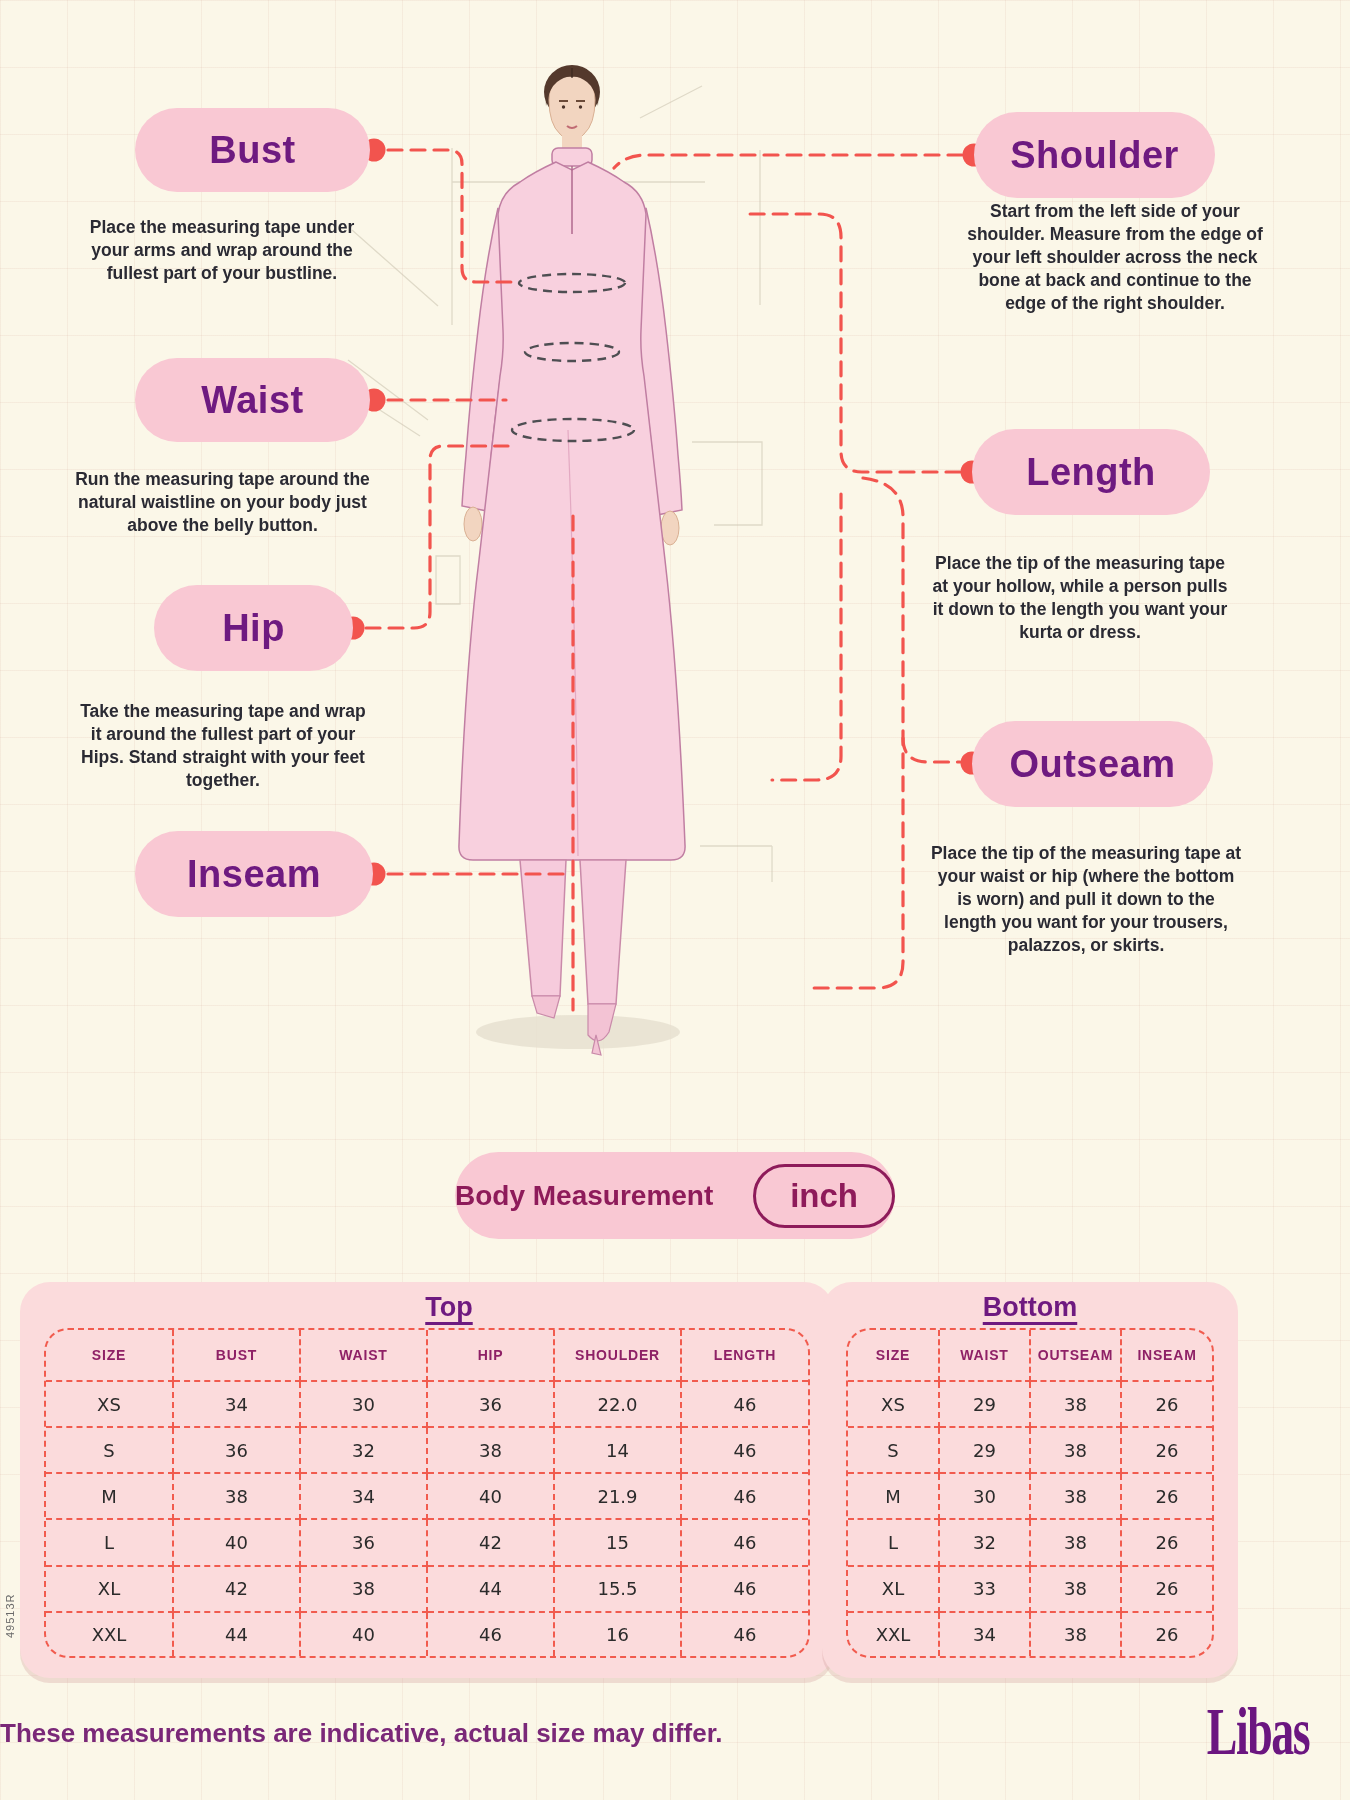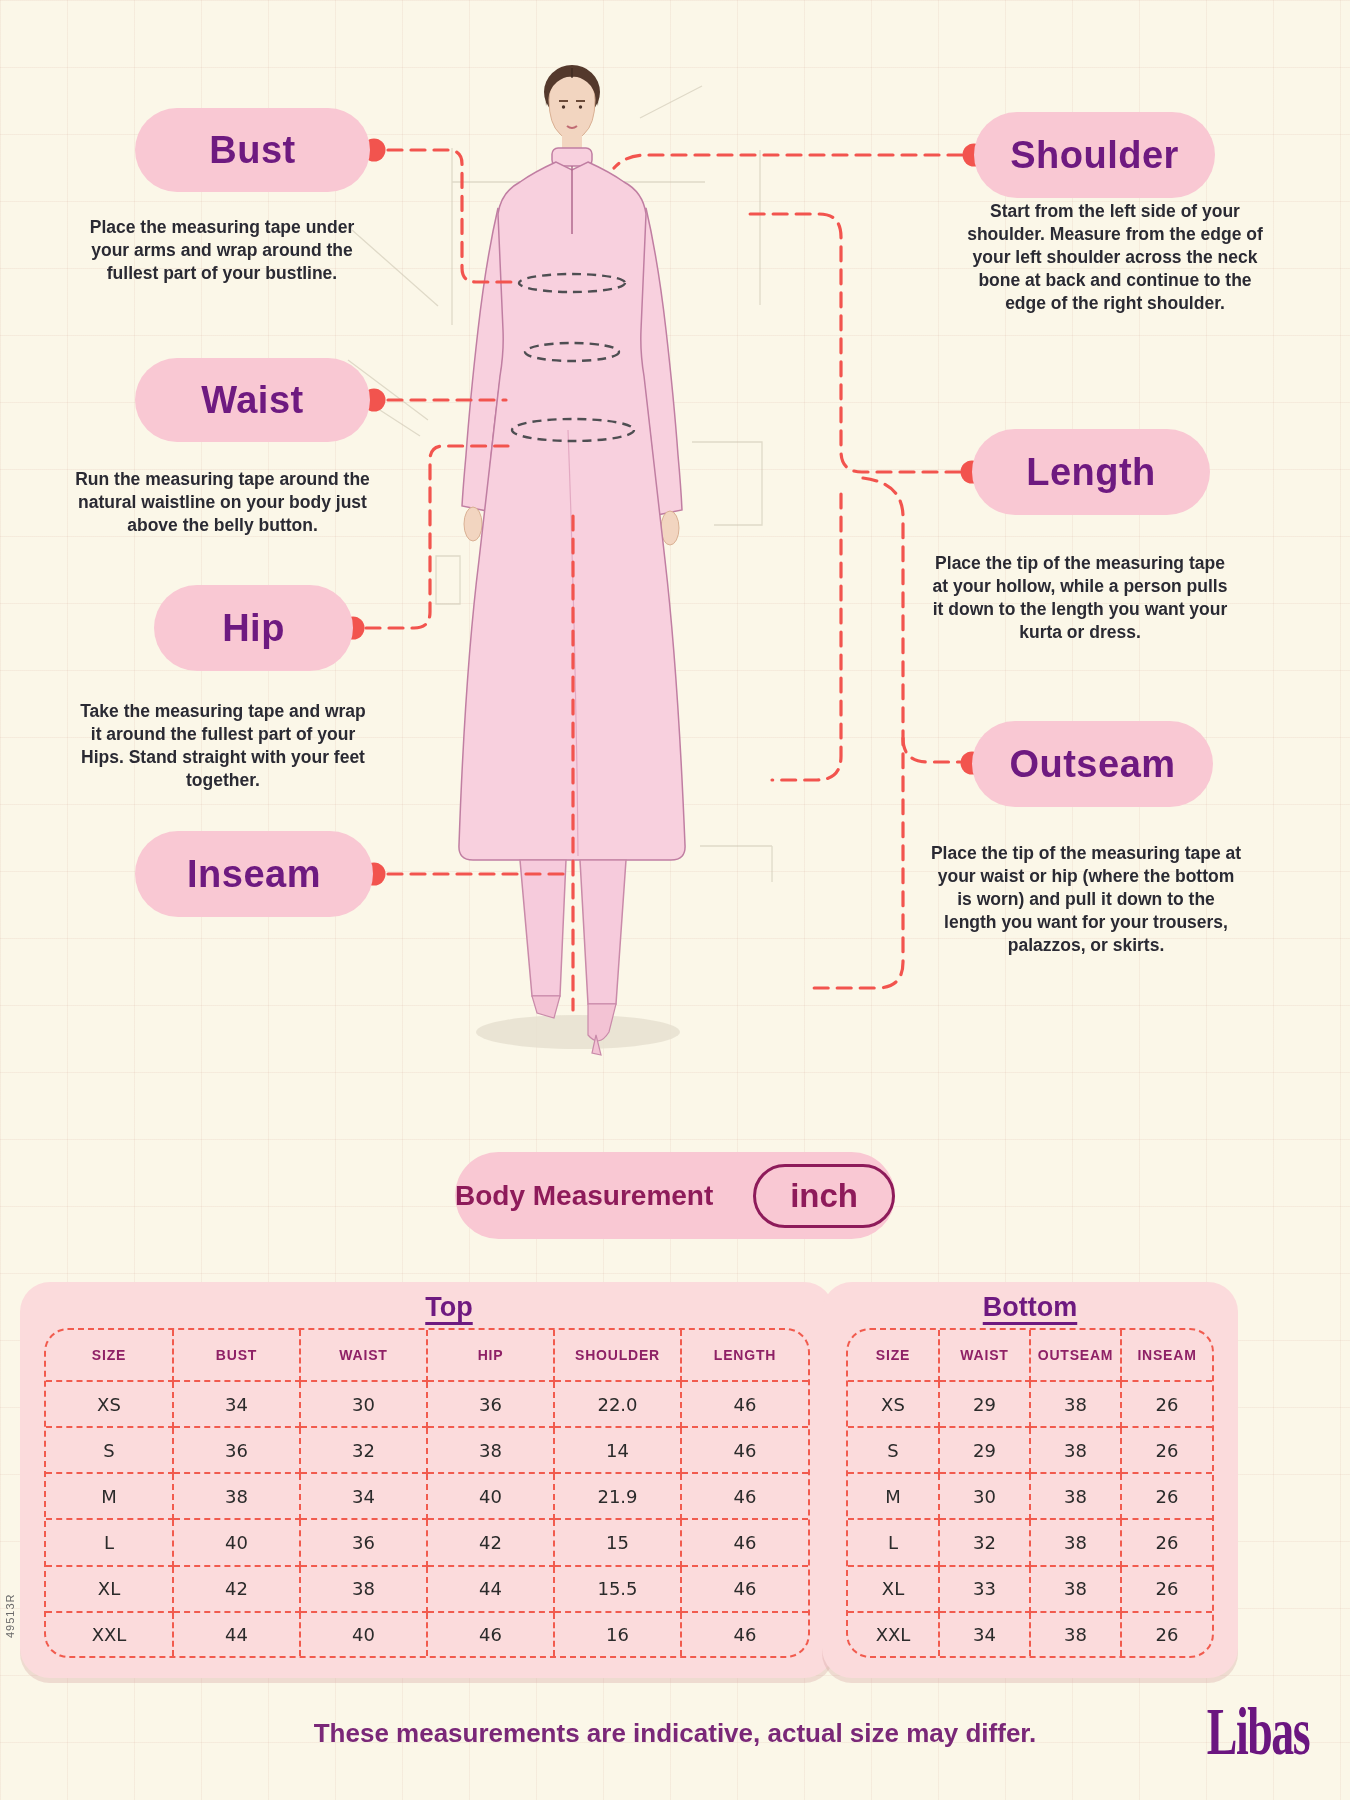--- a/index.html
+++ b/index.html
@@ -58,21 +58,21 @@
     color:#2B2B2B;font-weight:500;font-size:18px;text-align:center;
     font-family:"DejaVu Sans", sans-serif;
   }
   table.size-table th, table.size-table td{
     border-right:2px dashed #F15B4E;border-bottom:2px dashed #F15B4E;text-align:center;
   }
   table.size-table th:last-child, table.size-table td:last-child{border-right:none;}
   table.size-table tbody tr:last-child td{border-bottom:none;}
 
   .footer-note{
-    position:absolute;z-index:2;left:0;right:0;top:1718px;text-align:center;
+    position:absolute;z-index:2;left:0;right:0;top:1718px;text-align:left;
     color:#7A2878;font-weight:700;font-size:26px;
   }
   .brand-logo{
     position:absolute;z-index:2;left:1188px;top:1692px;width:140px;text-align:center;
     color:#6B1680;font-family:"Liberation Serif", serif;font-weight:700;font-size:62px;
     transform:scaleX(.74) scaleY(1.1);transform-origin:center top;letter-spacing:-2px;
   }
   .side-code{
     position:absolute;z-index:2;left:4px;top:1518px;height:120px;
     writing-mode:vertical-rl;transform:rotate(180deg);

